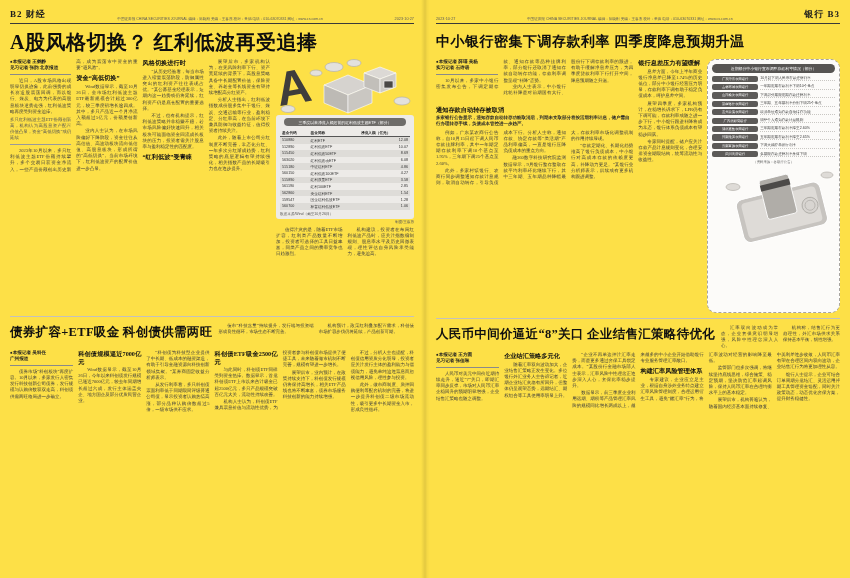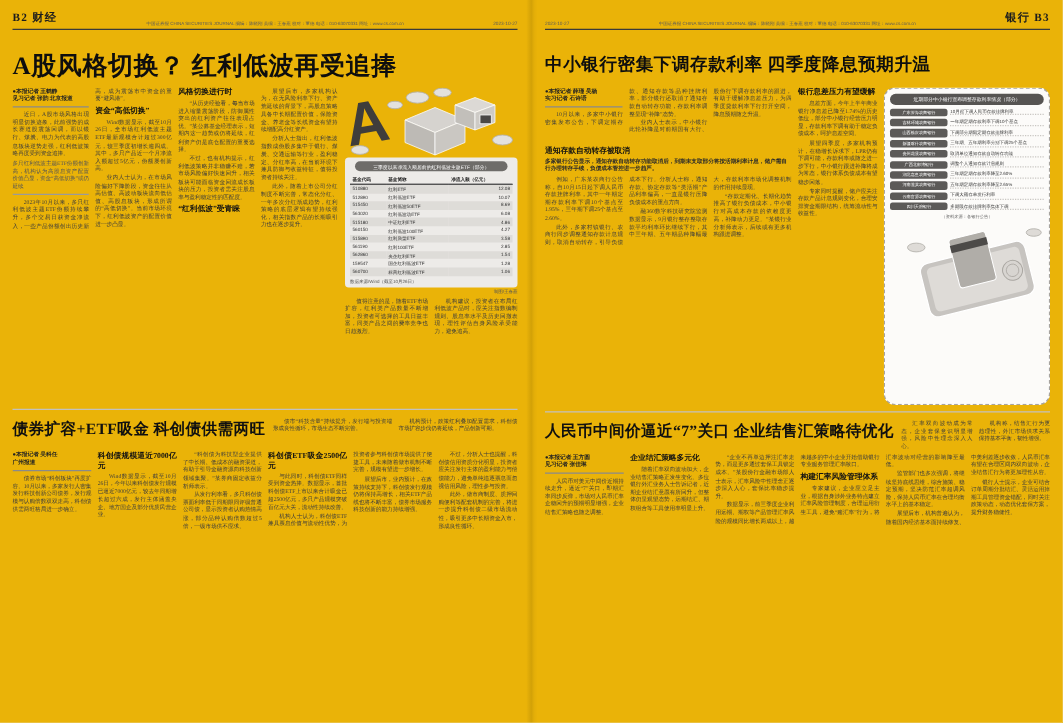--- a/index.html
+++ b/index.html
@@ -1,31 +1,31 @@
 <!DOCTYPE html>
 <html><head>
 <meta charset="utf-8">
 <style>
   html,body{margin:0;padding:0;}
   body{width:850px;height:578px;overflow:hidden;background:#eceae7;font-family:"Liberation Serif",serif;}
   *{box-sizing:border-box;}
-  .spread{position:relative;width:850px;height:578px;background:#eab308;}
+  .spread{position:relative;width:850px;height:578px;background:#fde047;}
   .gutter{position:absolute;left:421px;top:0;width:9px;height:578px;
     background:linear-gradient(90deg,rgba(0,0,0,0) 0%,rgba(0,0,0,.10) 45%,rgba(0,0,0,.03) 70%,rgba(0,0,0,0) 100%);}
   .page{position:absolute;top:0;height:578px;padding:8px 8px 6px 10px;}
   .page-left{left:0;width:422px;}
   .page-right{left:428px;width:422px;padding:8px 10px 6px 8px;}
 
   .phead{display:flex;align-items:flex-end;gap:6px;border-bottom:.8px solid #3a3a3a;padding-bottom:2px;}
   .edition{font-size:9px;font-weight:bold;color:#1d1d1d;letter-spacing:1px;white-space:nowrap;}
   .masthead{flex:1;text-align:center;font-size:3.6px;color:#5a5a5a;font-family:"Liberation Sans",sans-serif;
     white-space:nowrap;overflow:hidden;}
   .pdate{font-size:3.8px;color:#5a5a5a;font-family:"Liberation Sans",sans-serif;white-space:nowrap;}
 
-  h1.headline{margin:18px 0 6px;font-size:20px;line-height:22px;font-weight:900;color:#0e0e0e;letter-spacing:.5px;white-space:nowrap;}
+  h1.headline{margin:7px 0 6px;font-size:20px;line-height:22px;font-weight:900;color:#0e0e0e;letter-spacing:.5px;white-space:nowrap;}
   .page-right h1.headline{font-size:14px;}
   h2.headline2{margin:2px 0 4px;font-size:12.5px;font-weight:900;color:#101010;letter-spacing:.3px;white-space:nowrap;}
 
   .cols{column-gap:5px;height:100%;overflow:hidden;text-align:justify;}
   .cols p{margin:0 0 1px;font-size:4.5px;line-height:6.2px;color:#3c3c3c;text-indent:2em;}
   .subhead{break-inside:avoid;font-size:6.2px;line-height:7.5px;font-weight:bold;color:#121212;margin:3px 0 2px;}
   .byline{break-inside:avoid;border-bottom:.6px solid #8a8a8a;padding-bottom:2px;margin-bottom:3px;}
   .byline span{display:block;font-size:4.6px;line-height:6.4px;font-weight:bold;color:#222;}
   .introq{break-inside:avoid;border-bottom:.6px solid #9a9a9a;padding:1px 0 3px;margin:0 0 3px;
     font-size:4.4px;line-height:6px;color:#555;}
@@ -343,21 +343,21 @@
             </svg>
           </div>
         </aside>
       </div>
     </article>
 
     <hr class="art-divider">
 
     <article>
       <div class="head-row">
-        <h2 class="headline2">人民币中间价逼近“7”关口 企业结售汇策略待优化</h2>
+        <h2 class="headline2">人民币中间价逼近“8”关口 企业结售汇策略待优化</h2>
         <div class="side-cols">
           <p>汇率双向波动成为常态，企业套保意识明显增强，风险中性理念深入人心。</p>
           <p>机构称，结售汇行为更趋理性，外汇市场供求关系保持基本平衡，韧性增强。</p>
         </div>
       </div>
       <div class="six-cols">
         <div class="byline">
           <span>●本报记者 王方圆</span>
           <span>见习记者 张佳琳</span>
         </div>

